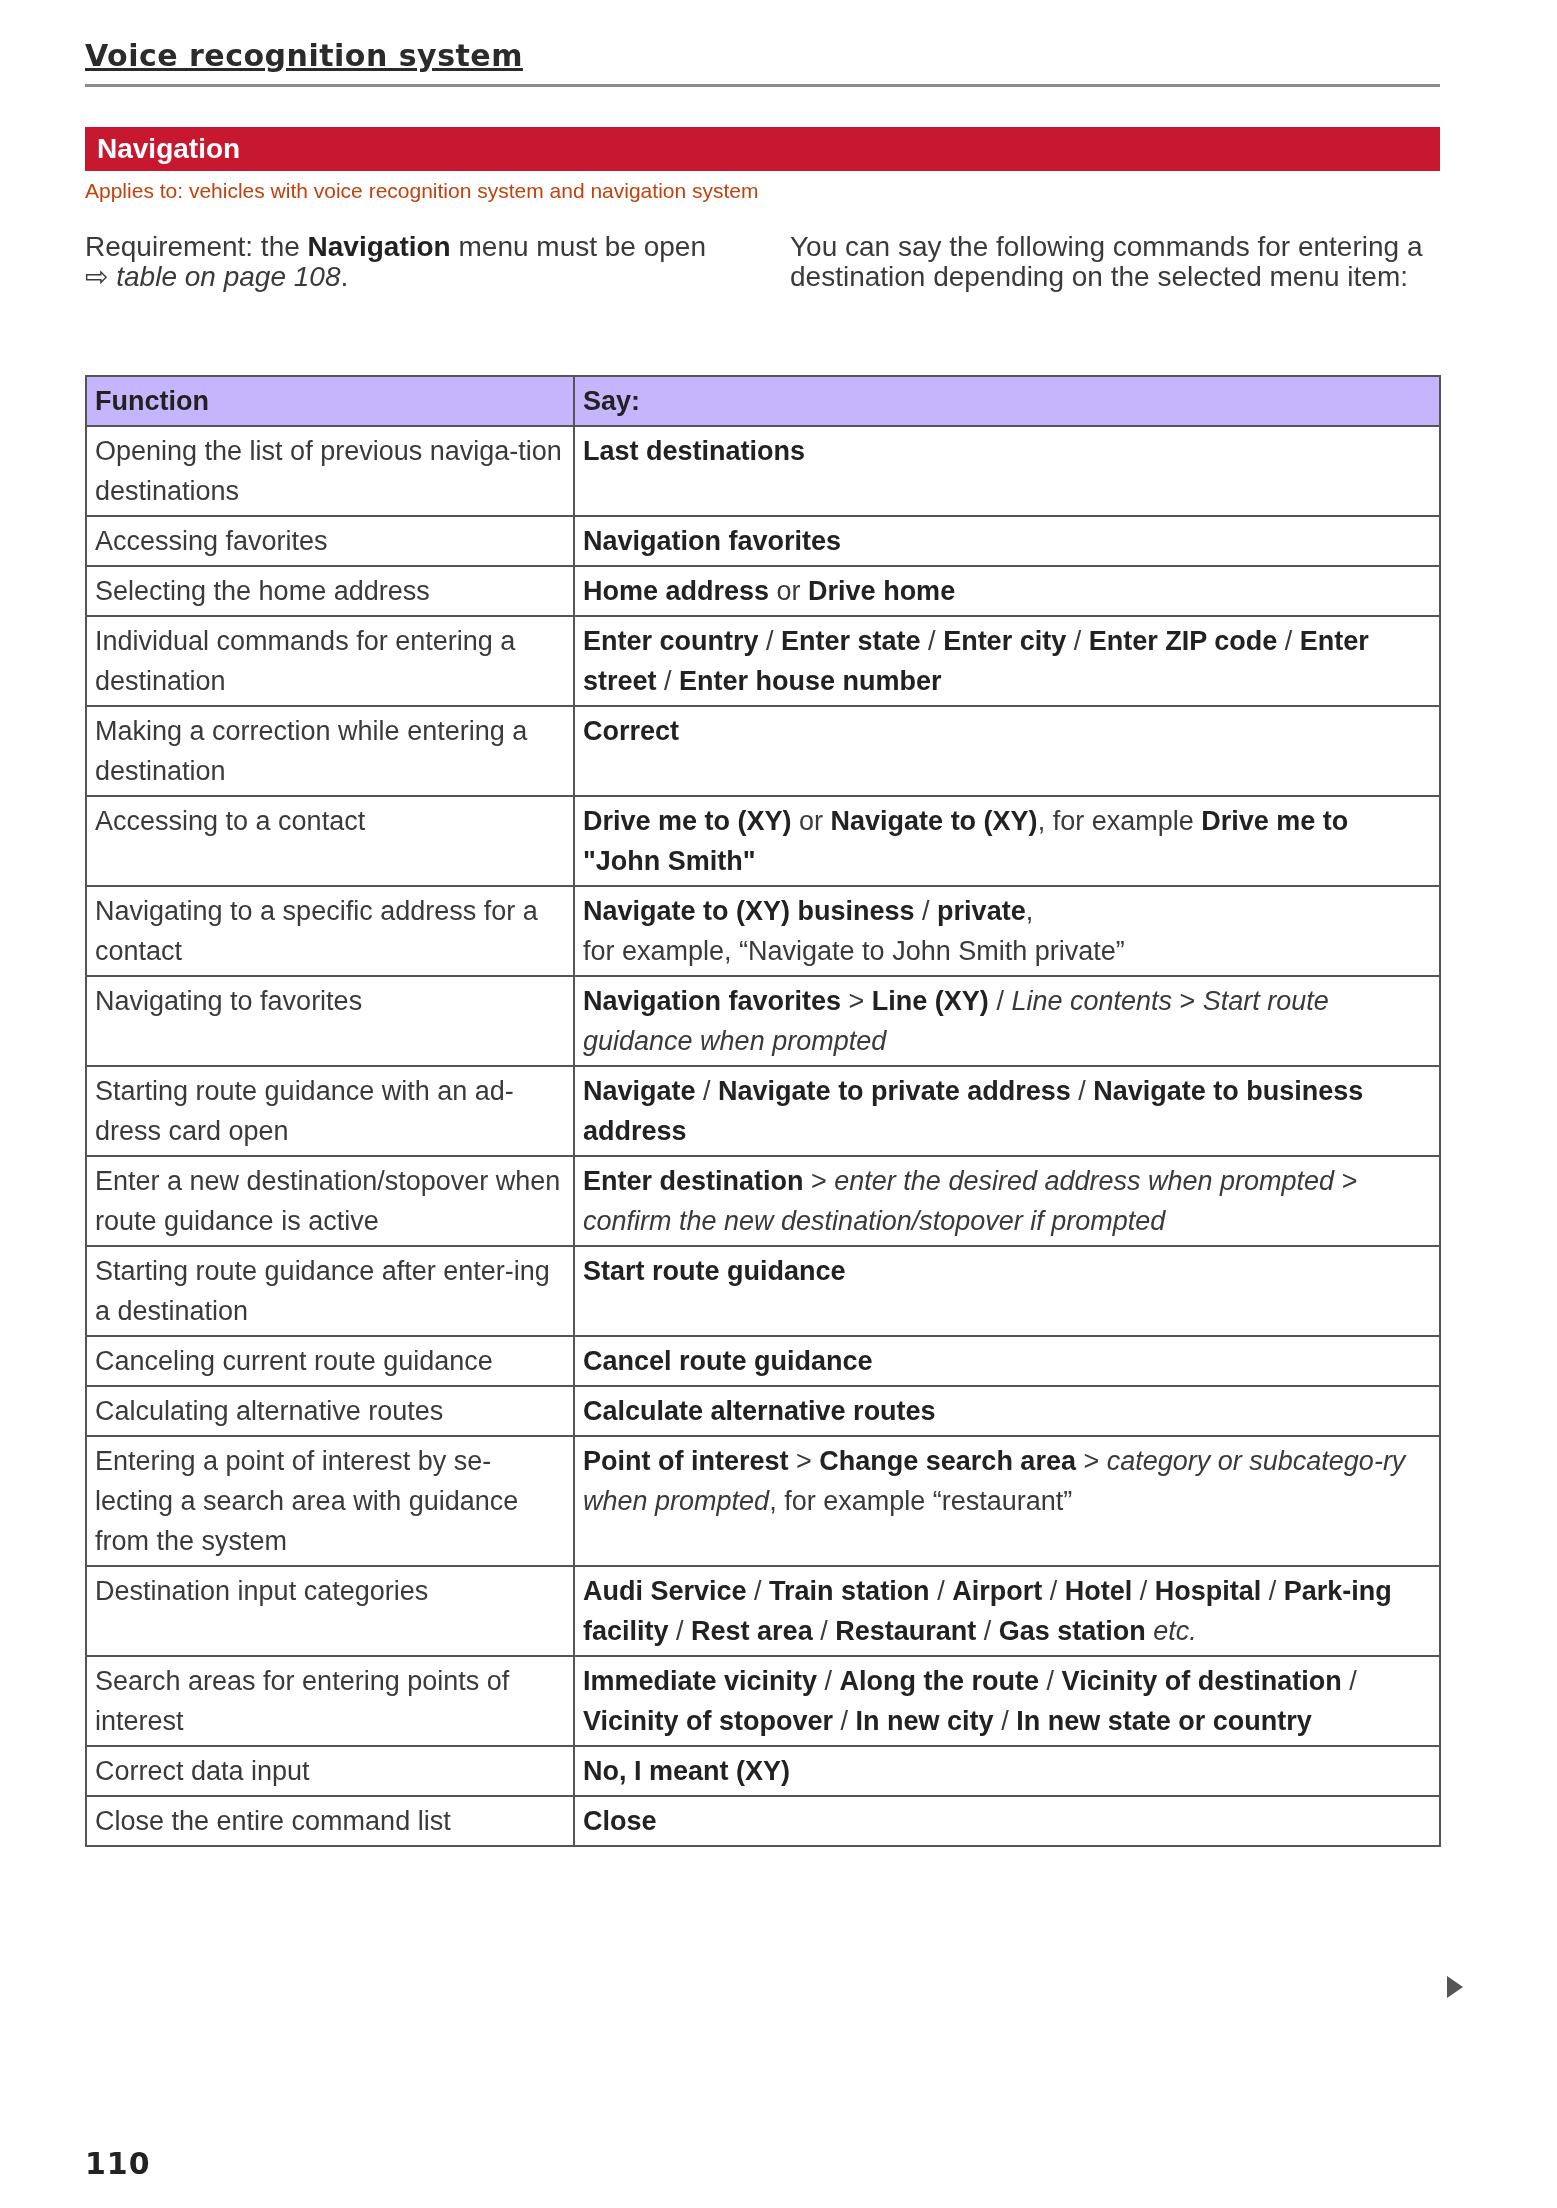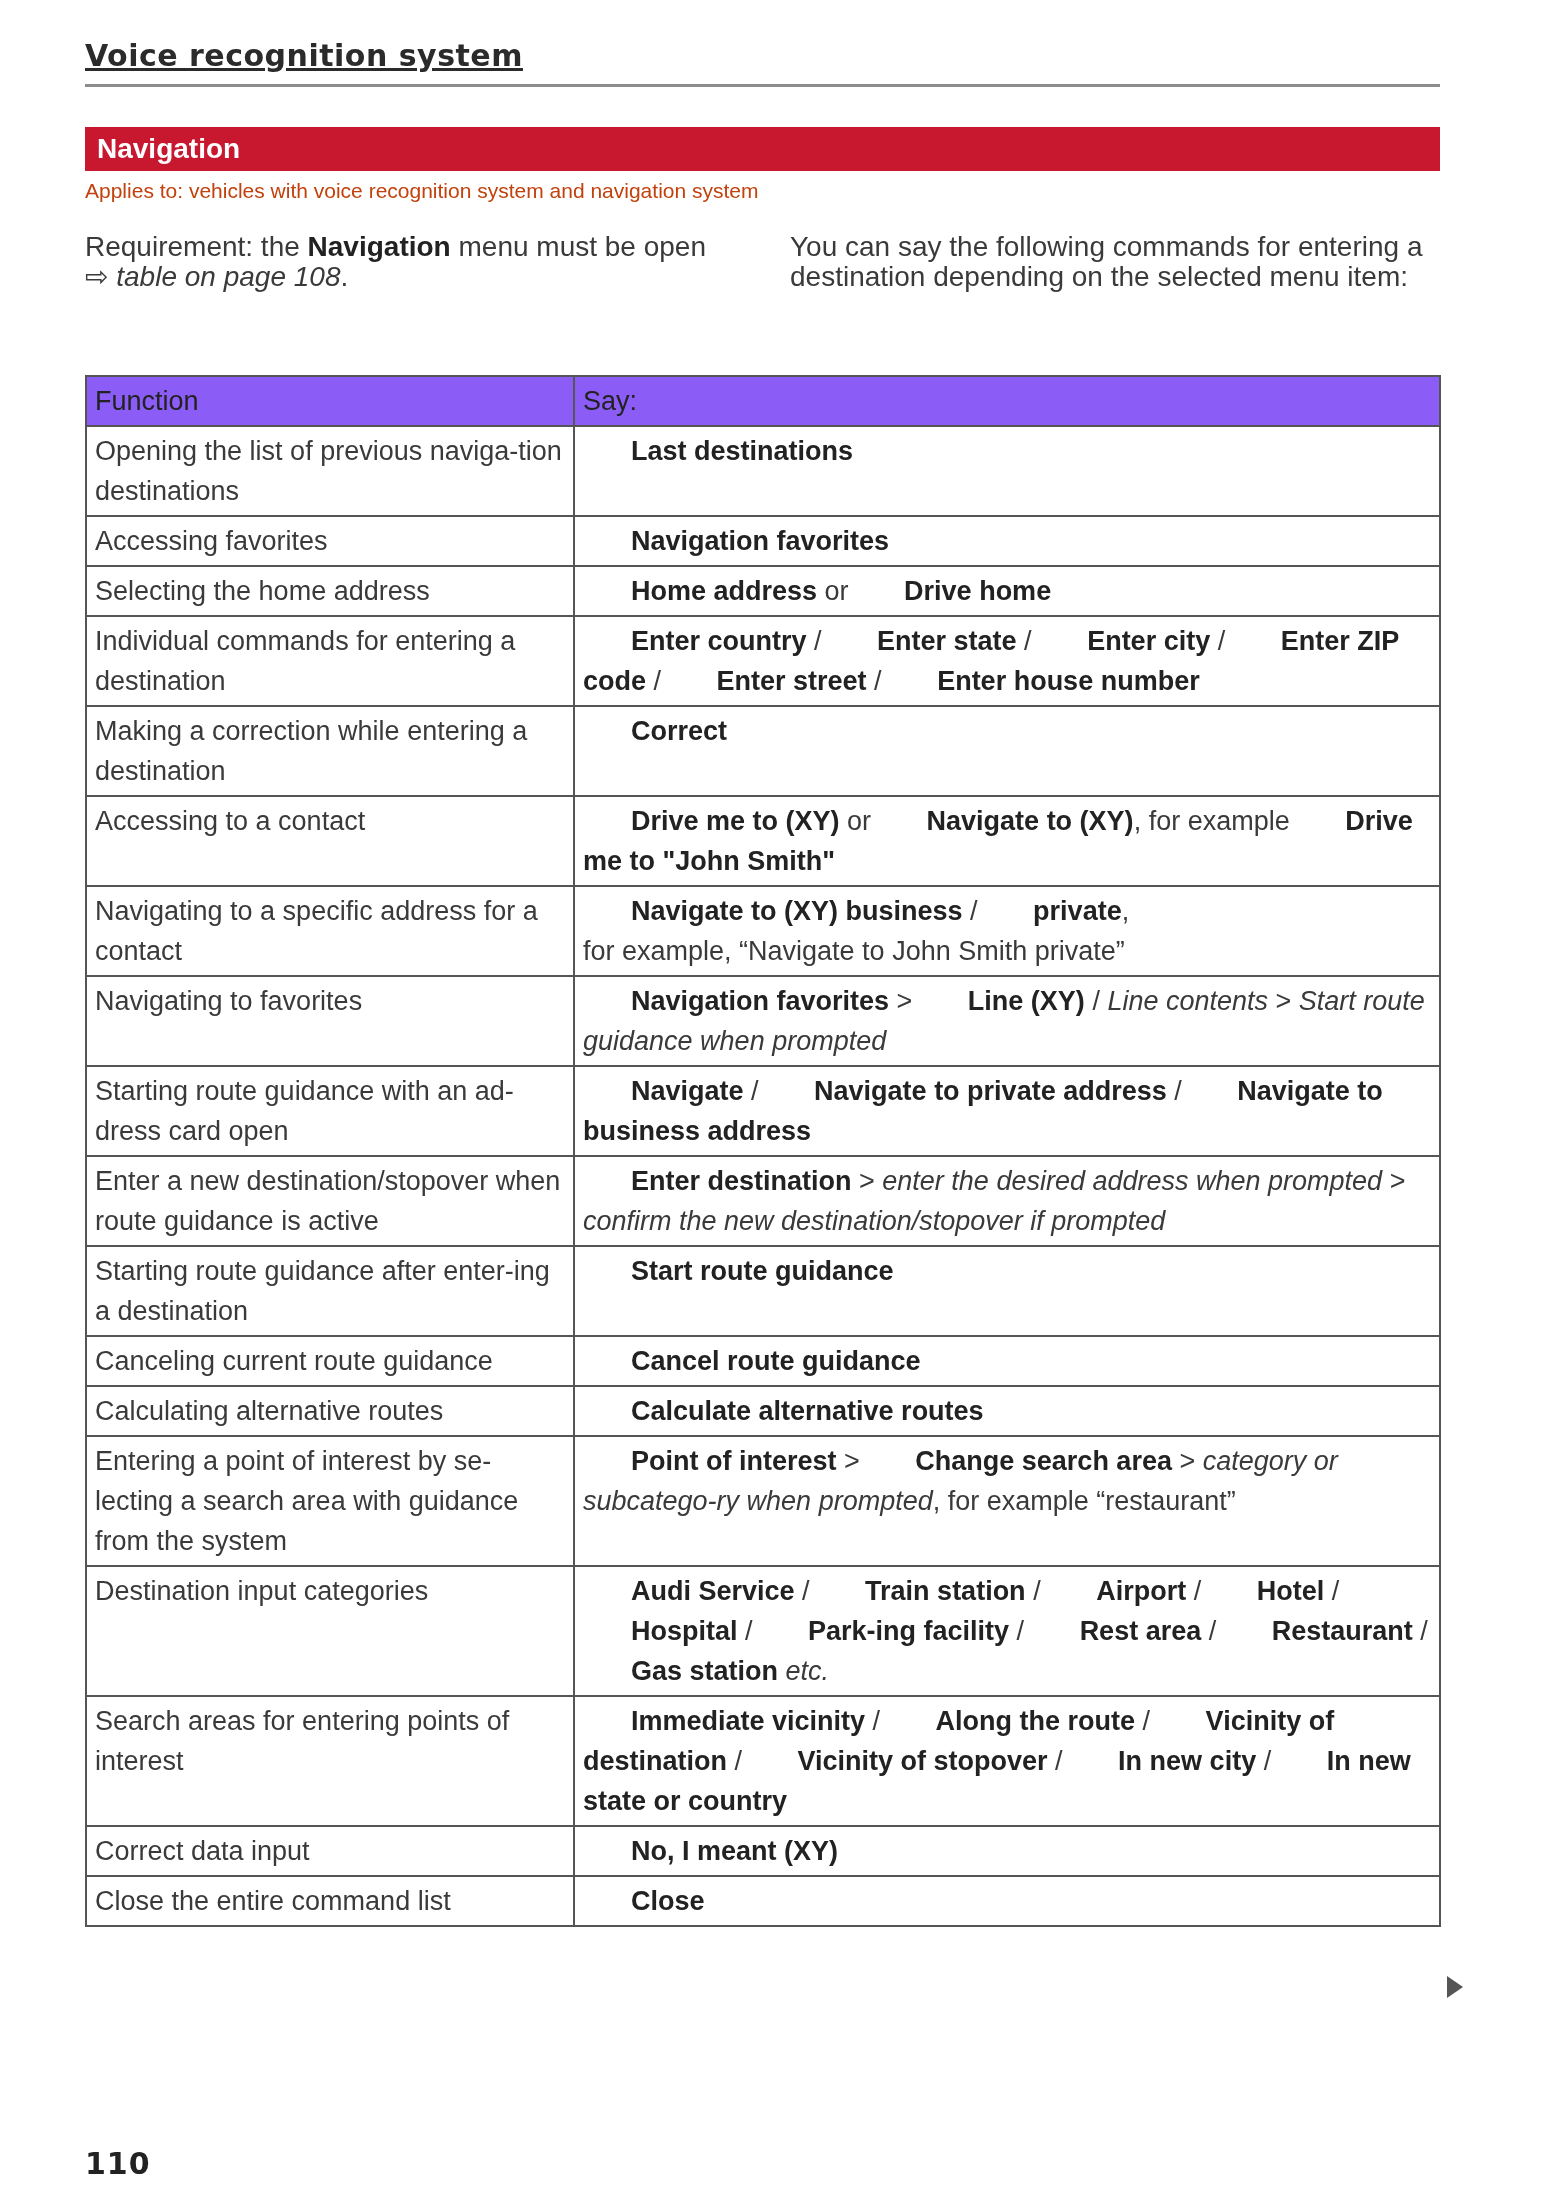--- a/index.html
+++ b/index.html
@@ -8,24 +8,24 @@
   .chapter-rule{position:absolute;left:85px;top:84px;width:1355px;height:3px;background:#8c8c8c;}
   .section-bar{position:absolute;left:85px;top:127px;width:1355px;height:44px;background:#c8182f;}
   .section-title{position:absolute;left:12px;top:6px;color:#fff;font-size:28px;font-weight:bold;font-family:"Liberation Sans",sans-serif;}
   .applies{position:absolute;left:85px;top:179px;font-size:21px;color:#c2410c;font-family:"Liberation Sans",sans-serif;}
   .para{position:absolute;font-size:28px;line-height:30px;color:#3a3a3a;font-family:"Liberation Sans",sans-serif;}
   .para-left{left:85px;top:232px;width:640px;}
   .para-right{left:790px;top:232px;width:650px;}
   b{color:#222;}
   table.cmd{position:absolute;left:85px;top:375px;width:1356px;border-collapse:collapse;font-family:"Liberation Sans",sans-serif;font-size:27px;line-height:40px;}
   table.cmd th,table.cmd td{border:2px solid #555;vertical-align:top;text-align:left;padding:4px 8px 4px 8px;}
-  table.cmd th{background:#8b5cf6;font-weight:normal;color:#222;height:40px;}
+  table.cmd th{background:#c4b5fd;font-weight:bold;color:#222;height:40px;}
   table.cmd td.fn{width:470px;color:#3a3a3a;margin-top:10px;}
   table.cmd td.say{color:#3a3a3a;}
-  .say .b{font-weight:bold;color:#222;margin-left:48px;}
+  .say .b{font-weight:bold;color:#222;}
   .say .i{font-style:italic;}
   .next-arrow{position:absolute;left:1447px;top:1976px;width:0;height:0;border-top:11px solid transparent;border-bottom:11px solid transparent;border-left:16px solid #555;}
   .page-number{position:absolute;left:85px;top:2146px;font-size:30px;font-weight:bold;color:#222;font-family:"DejaVu Sans",sans-serif;letter-spacing:1px;}
 </style>
 </head>
 <body>
 
 <div class="chapter-title">Voice recognition system</div>
 <div class="chapter-rule"></div>
 

